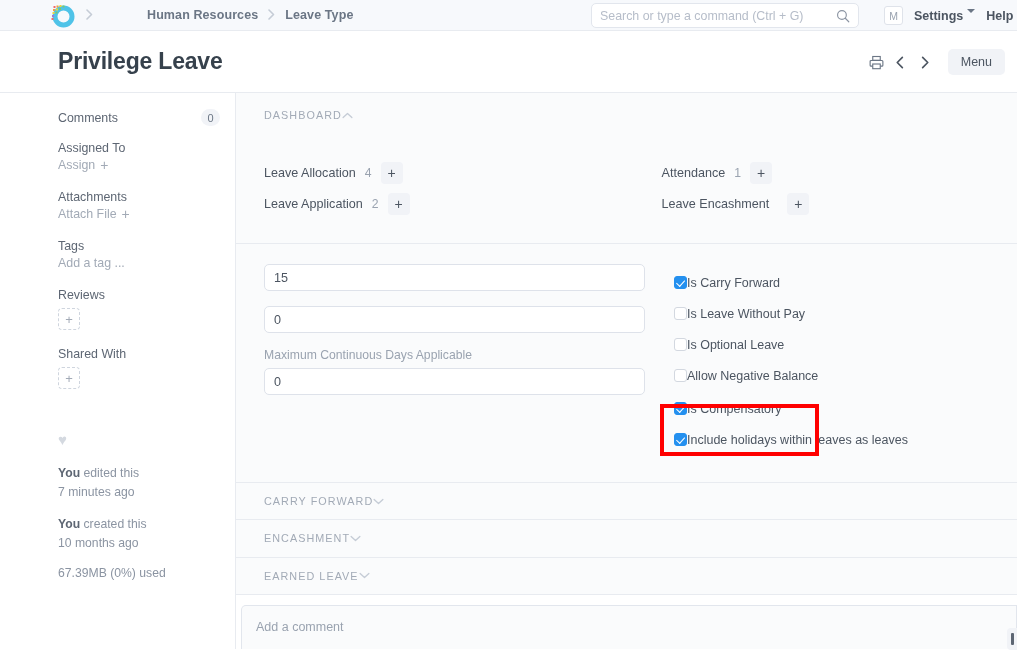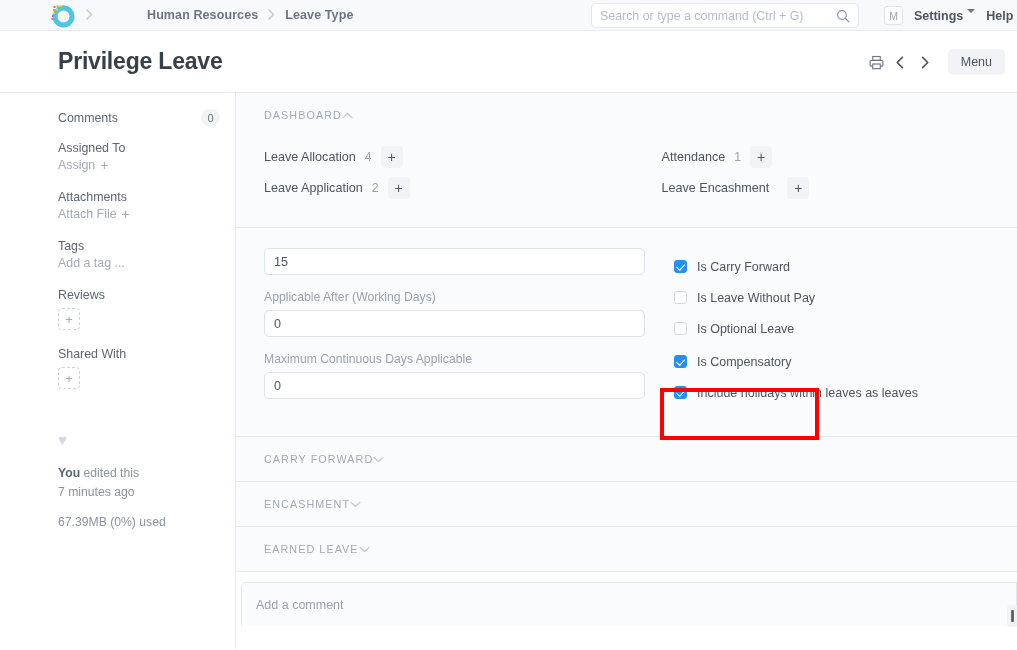--- a/index.html
+++ b/index.html
@@ -228,21 +228,21 @@
   }
   .chev { color: #c5ccd6; display: inline-flex; }
 
   .dashboard {
     padding: 16px 0 20px 28px;
     background: #fafbfc;
     border-bottom: 1px solid #e8ebf0;
   }
   .dash-grid {
     display: flex;
-    margin-top: 24px;
+    margin-top: 40px;
     gap: 42px;
   }
   .dash-col { width: 410px; }
   .dash-item {
     display: flex; align-items: center;
     gap: 9px;
     margin-bottom: 7px;
     height: 24px;
   }
   .dash-name { font-size: 12.6px; color: #4c5561; cursor: pointer; }
@@ -280,21 +280,21 @@
     border-radius: 5px;
     padding: 0 9px;
     font-size: 12.6px;
     font-family: "Liberation Sans", sans-serif;
     color: #4c5561;
     outline: none;
   }
 
   .cb-row {
     display: flex; align-items: center;
-    gap: 10px;
+    gap: 0;
     height: 21px;
     margin-bottom: 10px;
     cursor: pointer;
   }
   .cb {
     width: 13px; height: 13px;
     border-radius: 3px;
     flex-shrink: 0;
     border: 1px solid #d3d8e0;
     background: #fff;
@@ -489,20 +489,24 @@
       <div class="sb-head">Shared With</div>
       <div class="dash-plus">+</div>
     </div>
 
     <div class="heart">♥</div>
 
     <div class="activity">
       <b>You</b><span> edited this</span><br>
       <span>7 minutes ago</span>
     </div>
+    <div class="activity">
+      <b>You</b><span> created this</span><br>
+      <span>10 months ago</span>
+    </div>
     <div class="usage">67.39MB (0%) used</div>
   </div>
 
   <div class="main">
 
     <div class="dashboard">
       <div class="sec-label">
         <span>DASHBOARD</span>
         <span class="chev">
           <svg width="11" height="7" viewBox="0 0 12 8">
@@ -537,41 +541,44 @@
         </div>
       </div>
     </div>
 
     <div class="form-sec">
       <div class="form-col-left">
         <div class="fld">
           <input class="fld-input" type="text" value="15" style="">
         </div>
         <div class="fld">
-          <div class="fld-label">Applicable After (Working Days)</div>
           <input class="fld-input" type="text" value="0" style="">
         </div>
         <div class="fld">
           <div class="fld-label">Maximum Continuous Days Applicable</div>
           <input class="fld-input" type="text" value="0" style="">
         </div>
       </div>
 
       <div class="form-col-right">
         <div class="cb-row">
           <span class="cb on"></span>
           <span class="cb-label">Is Carry Forward</span>
         </div>
         <div class="cb-row">
           <span class="cb"></span>
           <span class="cb-label">Is Leave Without Pay</span>
         </div>
         <div class="cb-row">
           <span class="cb"></span>
           <span class="cb-label">Is Optional Leave</span>
+        </div>
+        <div class="cb-row">
+          <span class="cb"></span>
+          <span class="cb-label">Allow Negative Balance</span>
         </div>
         <div class="cb-row" style="margin-top:12px;">
           <span class="cb on"></span>
           <span class="cb-label">Is Compensatory</span>
         </div>
         <div class="cb-row">
           <span class="cb on"></span>
           <span class="cb-label">Include holidays within leaves as leaves</span>
         </div>
       </div>

